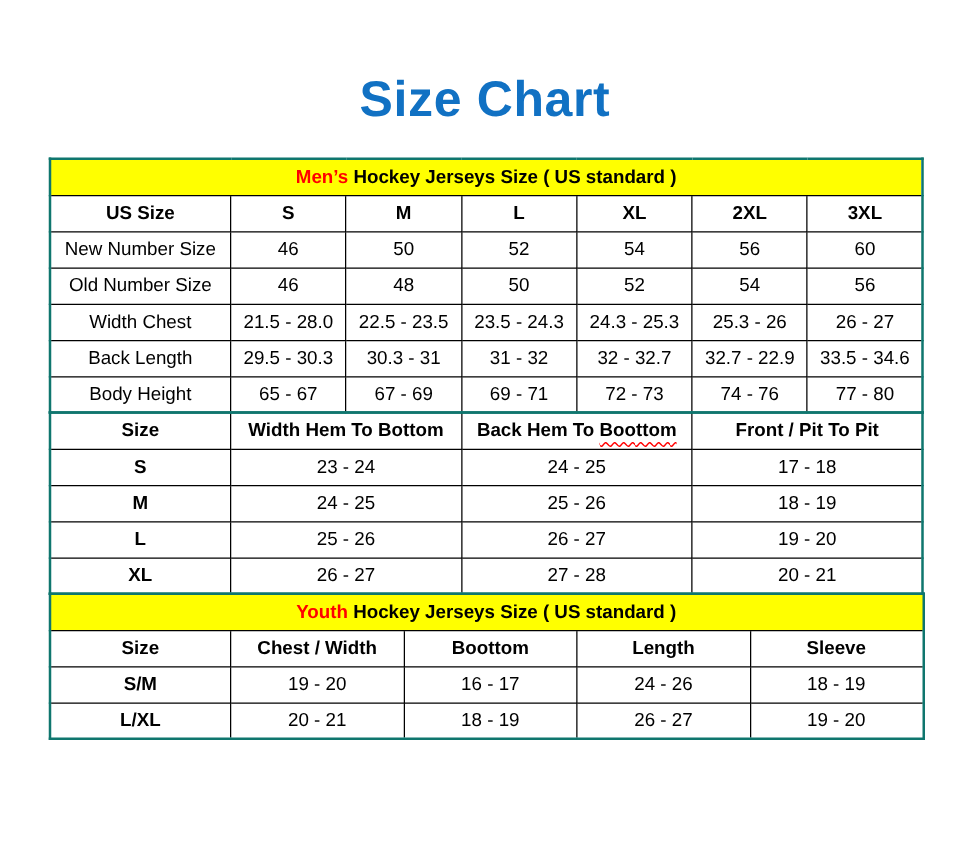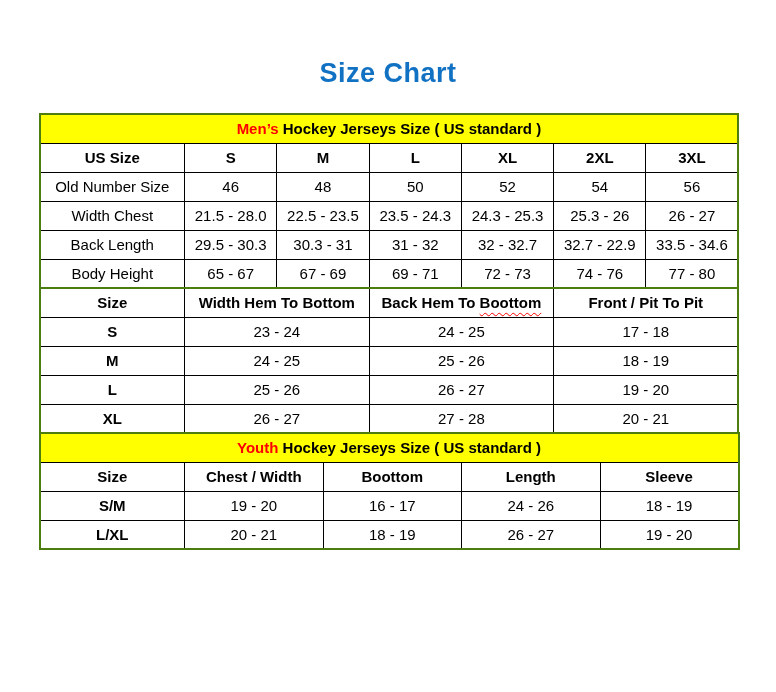--- a/index.html
+++ b/index.html
@@ -9,31 +9,31 @@
     background: #ffffff;
     font-family: "Liberation Sans", sans-serif;
     color: #000;
   }
   .page-title {
     margin: 0;
     padding-top: 60px;
     padding-bottom: 26px;
     text-align: center;
     color: #1171c3;
-    font-size: 27px;
+    font-size: 40px;
     font-weight: bold;
     letter-spacing: 0.5px;
     line-height: 1;
   }
   .tables { width: 699px; margin: 0 auto; }
   .size-table {
     border-collapse: collapse;
     table-layout: fixed;
     width: 699px;
-    border: 2px solid #4d7c0f;
+    border: 2px solid #0f766e;
   }
   .size-table + .size-table { margin-top: -2px; }
   .size-table td, .size-table th {
     border: 1px solid #000;
     text-align: center;
     vertical-align: middle;
     height: 29px;
     font-size: 15px;
     padding: 0 2px;
     overflow: hidden;
@@ -89,20 +89,29 @@
           <tr class="head-row">
             <th>US Size</th>
             <th>S</th>
             <th>M</th>
             <th>L</th>
             <th>XL</th>
             <th>2XL</th>
             <th>3XL</th>
           </tr>
           <tr class="data-row">
+            <td class="row-label">New Number Size</td>
+            <td class="size-cell">46</td>
+            <td class="size-cell">50</td>
+            <td class="size-cell">52</td>
+            <td class="size-cell">54</td>
+            <td class="size-cell">56</td>
+            <td class="size-cell">60</td>
+          </tr>
+          <tr class="data-row">
             <td class="row-label">Old Number Size</td>
             <td class="size-cell">46</td>
             <td class="size-cell">48</td>
             <td class="size-cell">50</td>
             <td class="size-cell">52</td>
             <td class="size-cell">54</td>
             <td class="size-cell">56</td>
           </tr>
           <tr class="data-row">
             <td class="row-label">Width Chest</td>

